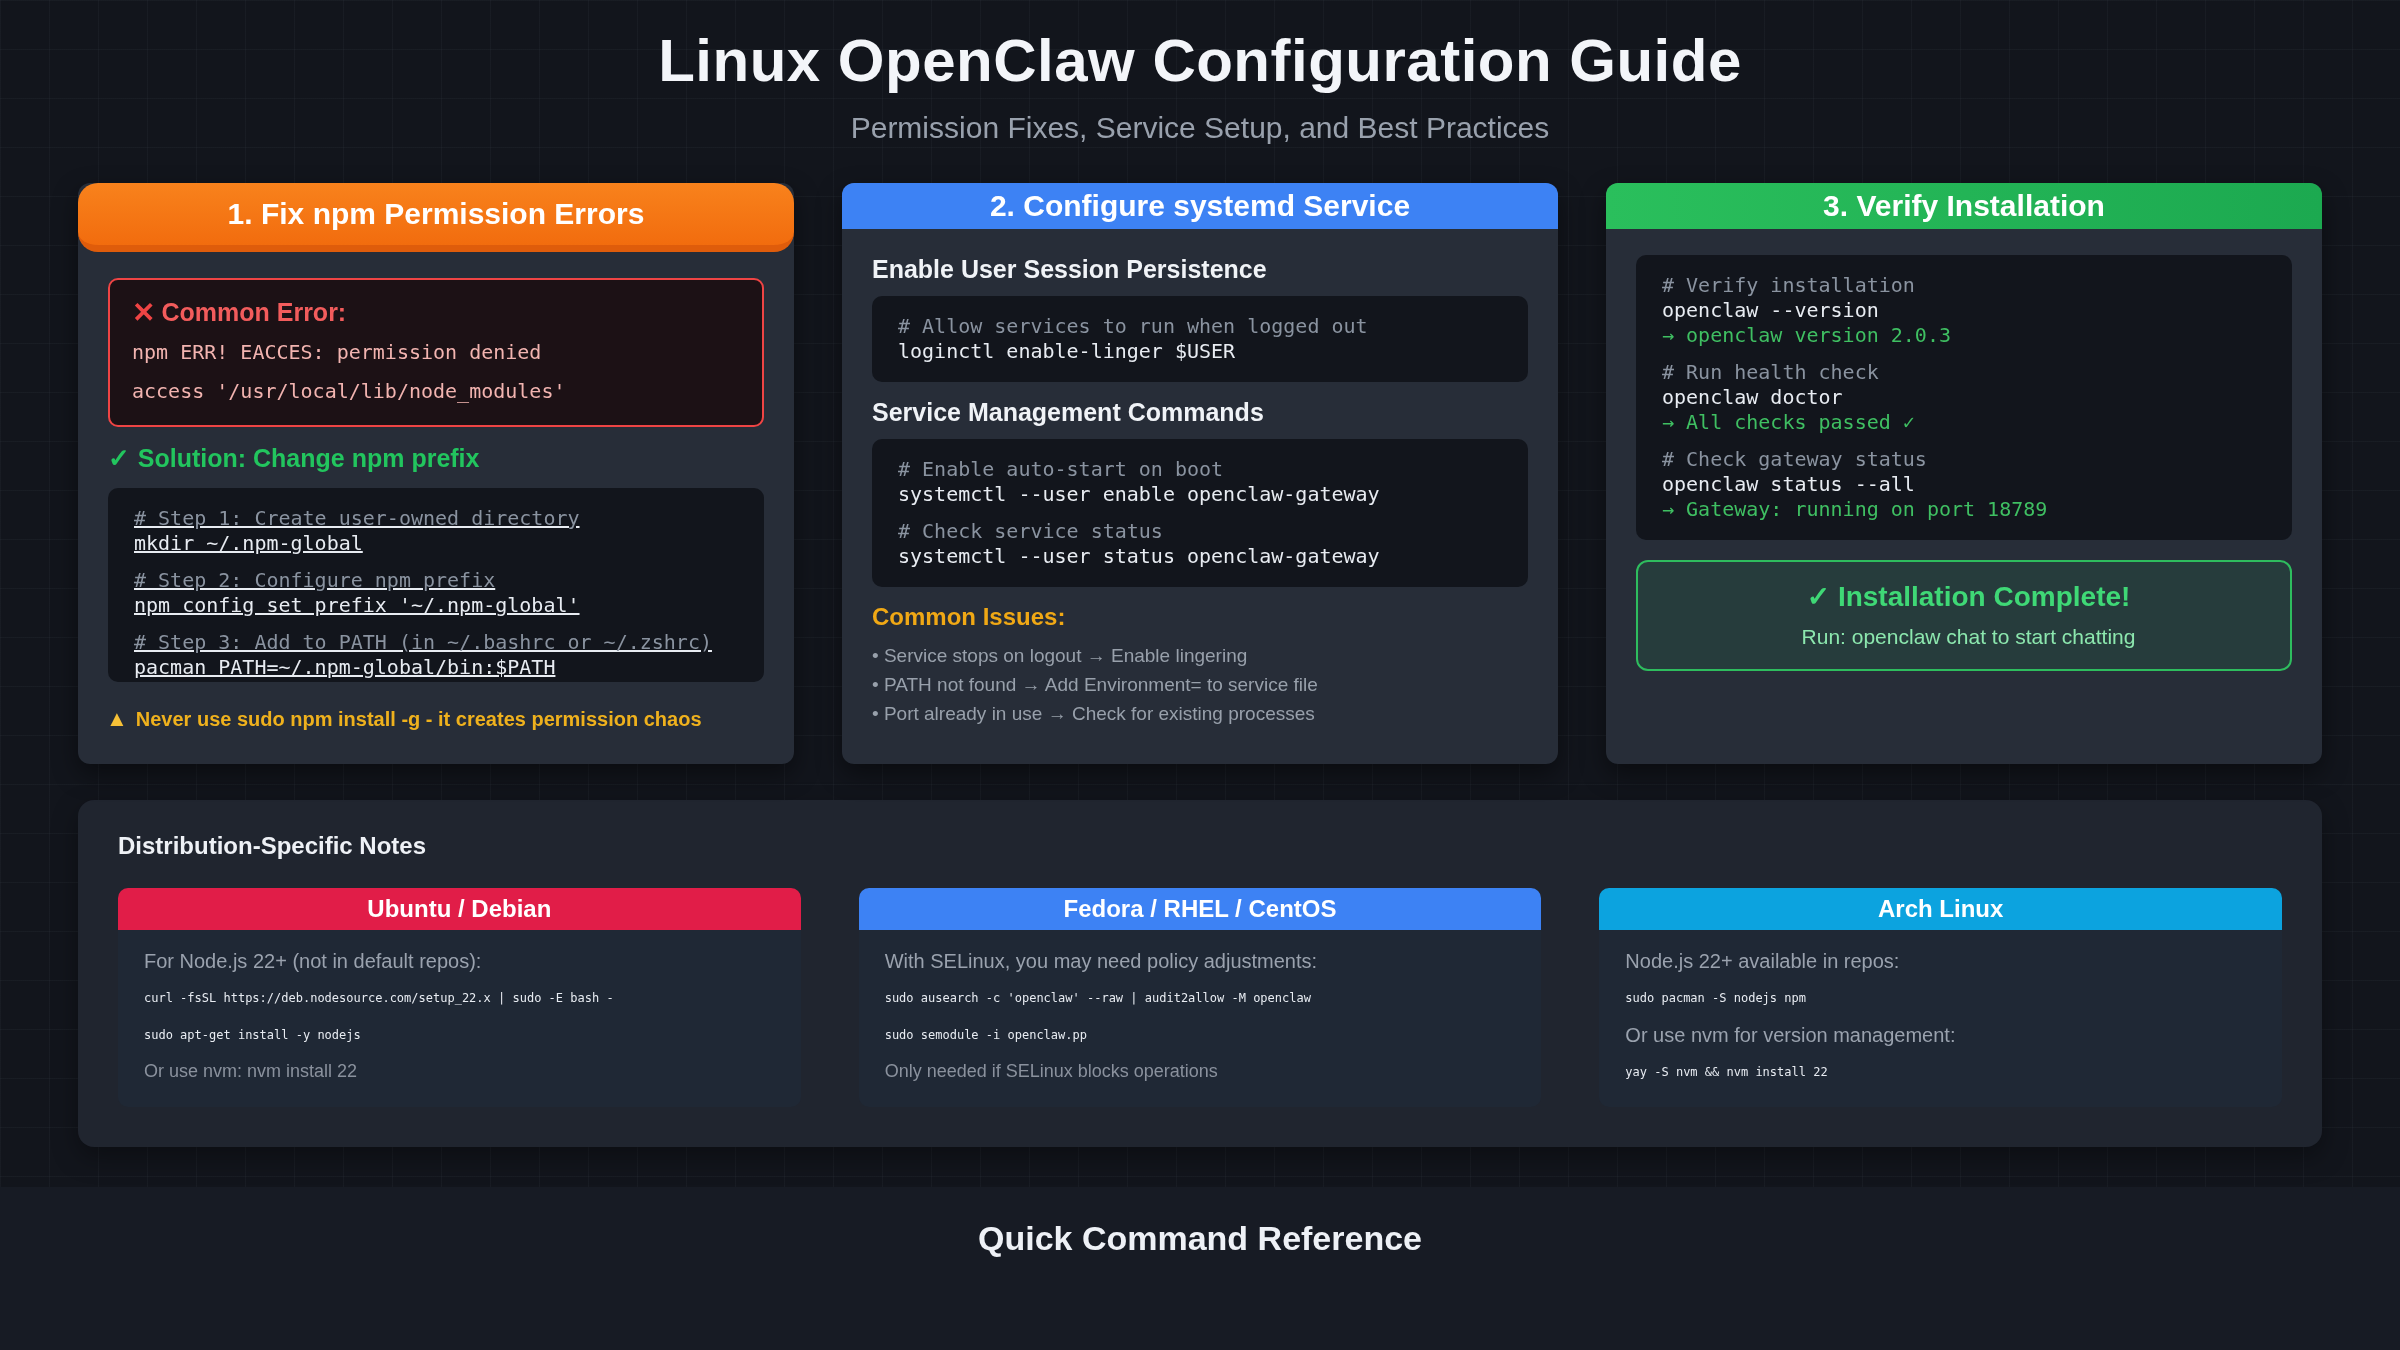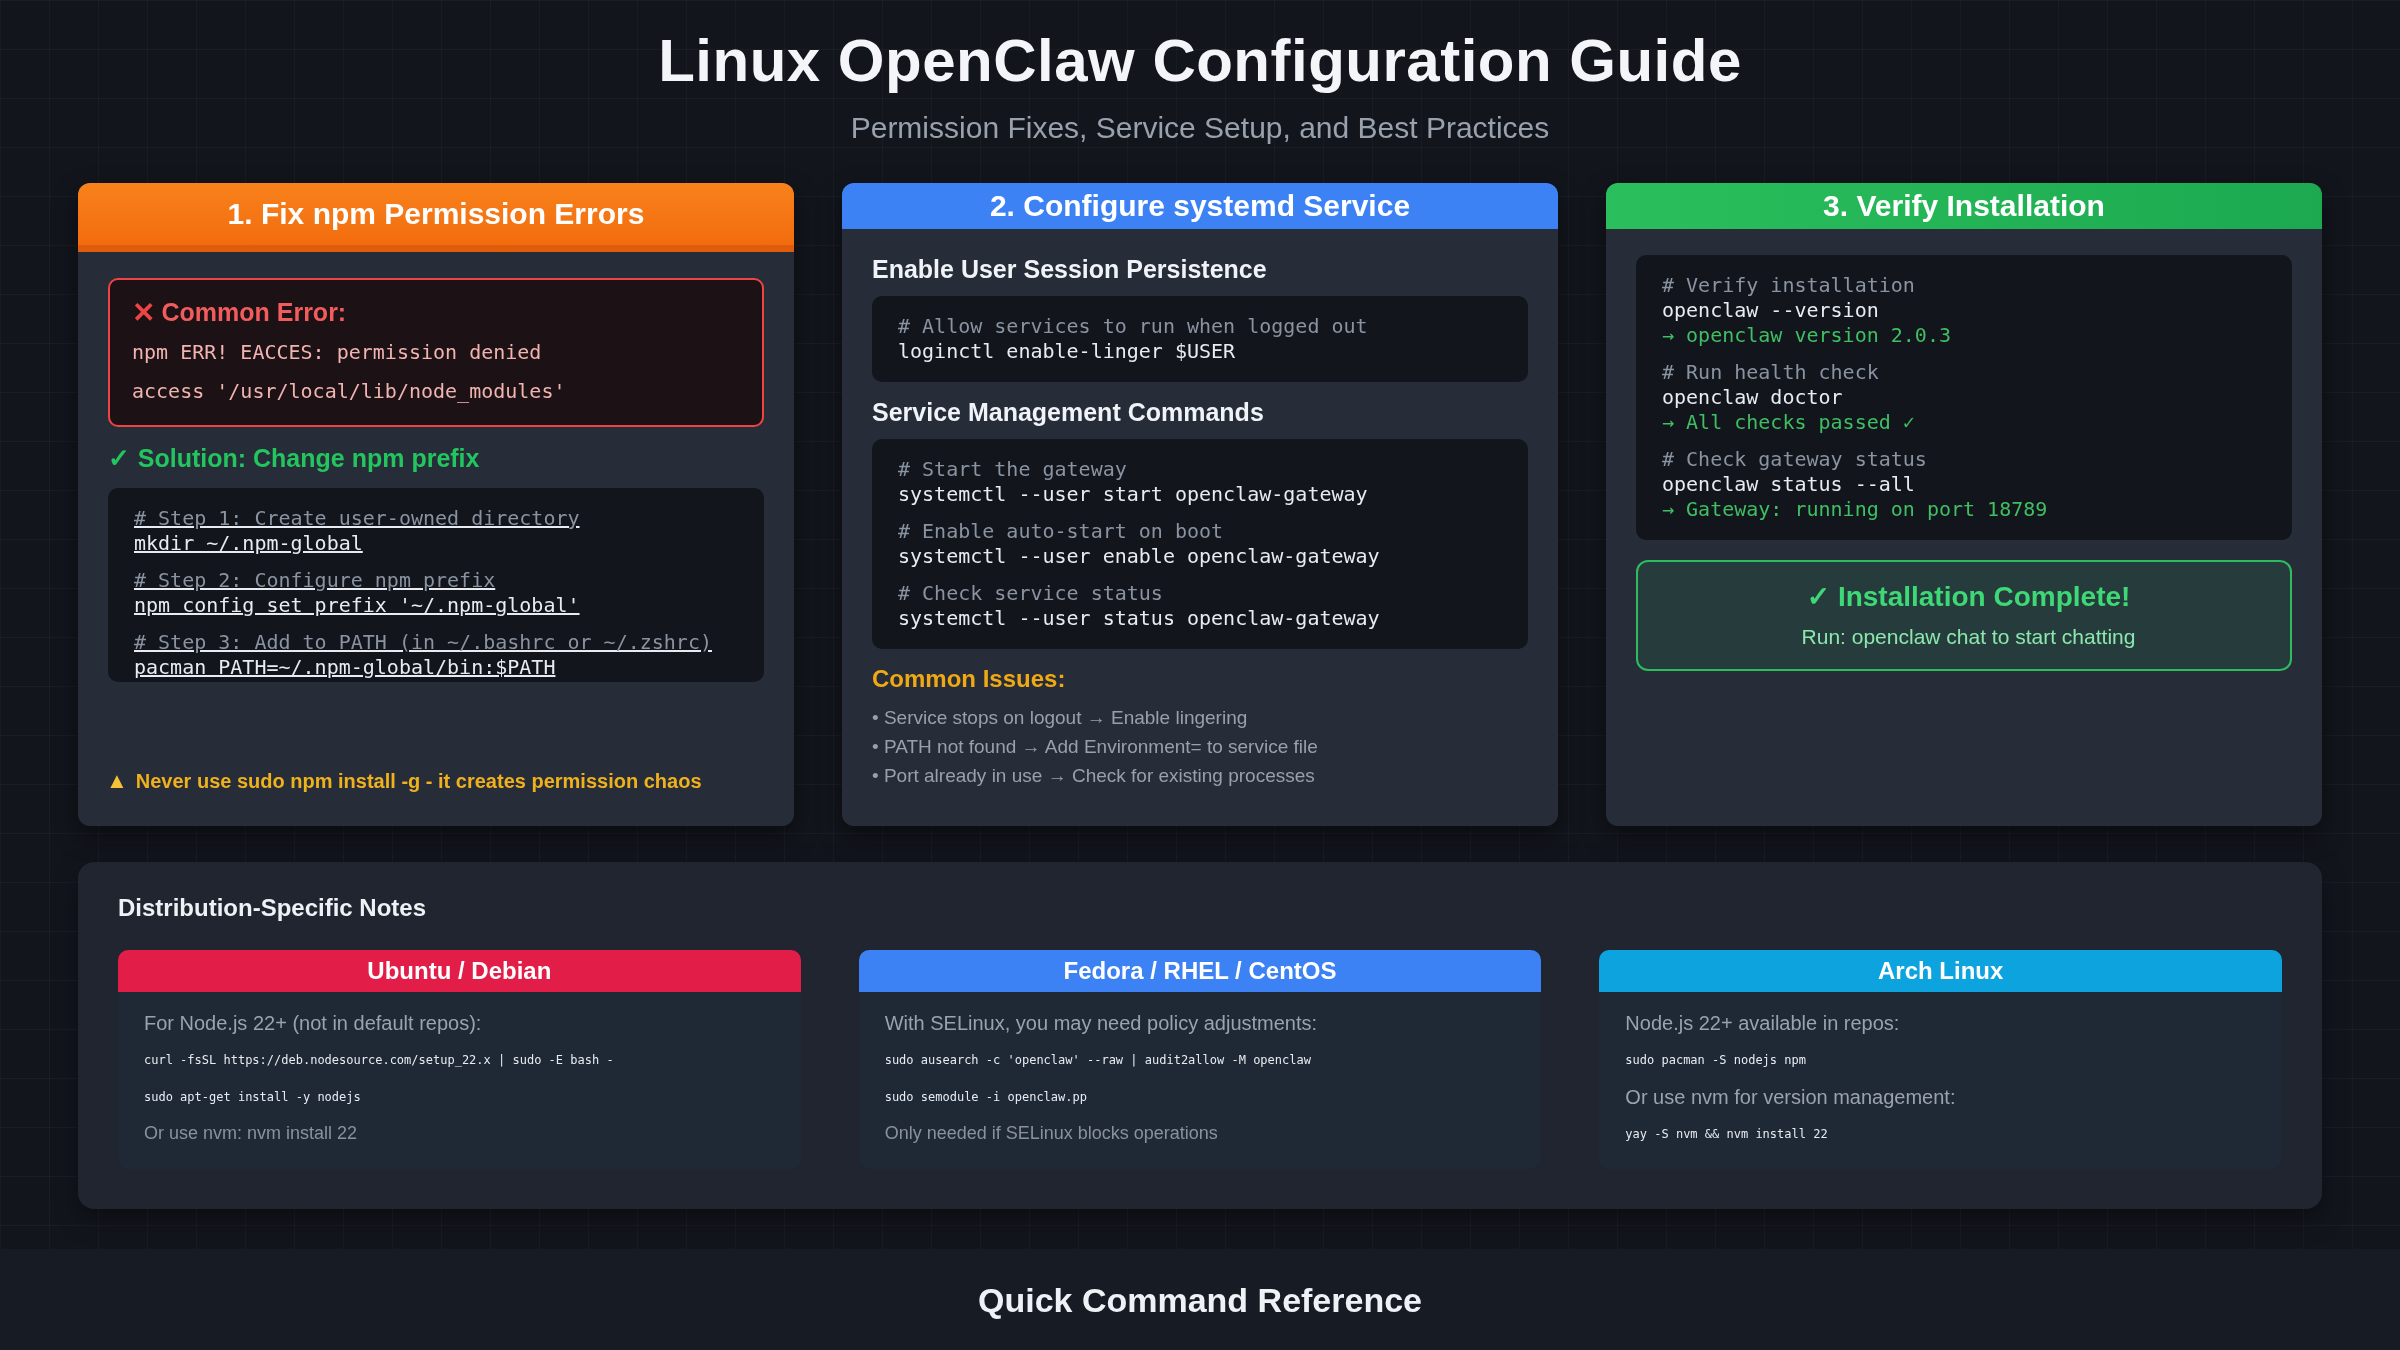--- a/index.html
+++ b/index.html
@@ -33,21 +33,21 @@
     background:#272d38;
     border-radius:12px;
     box-shadow:0 10px 26px rgba(0,0,0,0.45);
     display:flex; flex-direction:column;
     overflow:hidden;
   }
   .card-header {
     height:46px; display:flex; align-items:center; justify-content:center;
     font-size:30px; font-weight:700; color:#ffffff;
   }
-  .card-header.orange { background:linear-gradient(180deg,#f8821c,#f26c0e); border-bottom:7px solid #df5c0b; height:69px; }
+  .card-header.orange { background:linear-gradient(180deg,#f8821c,#f26c0e); border-bottom:7px solid #df5c0b; height:69px;border-radius:20px; }
   .card-header.blue   { background:#3d82f4; }
   .card-header.green  { background:linear-gradient(90deg,#2abf5c,#1ca950); }
   .card-body { position:relative; padding:26px 30px 36px 30px; flex:1; }
 
   .error-box {
     border:2px solid #ef4444; border-radius:10px;
     background:#1c1115; padding:16px 22px 18px 22px;
   }
   .error-title { color:#f25c5c; font-size:25px; font-weight:700; display:flex; align-items:center; gap:6px; }
   .x-icon { font-size:28px; font-weight:700; color:#ef4444; }
@@ -172,24 +172,20 @@
         <div class="subhead">Enable User Session Persistence</div>
         <div class="code-block">
           <div class="code-group">
             <div class="comment"># Allow services to run when logged out</div>
             <div class="cmd">loginctl enable-linger $USER</div>
           </div>
         </div>
         <div class="subhead mt">Service Management Commands</div>
         <div class="code-block">
           <div class="code-group">
-            <div class="comment"># Start the gateway</div>
-            <div class="cmd">systemctl --user start openclaw-gateway</div>
-          </div>
-          <div class="code-group">
             <div class="comment"># Enable auto-start on boot</div>
             <div class="cmd">systemctl --user enable openclaw-gateway</div>
           </div>
           <div class="code-group">
             <div class="comment"># Check service status</div>
             <div class="cmd">systemctl --user status openclaw-gateway</div>
           </div>
         </div>
         <div class="issues-title">Common Issues:</div>
         <div class="bullet">• Service stops on logout → Enable lingering</div>

